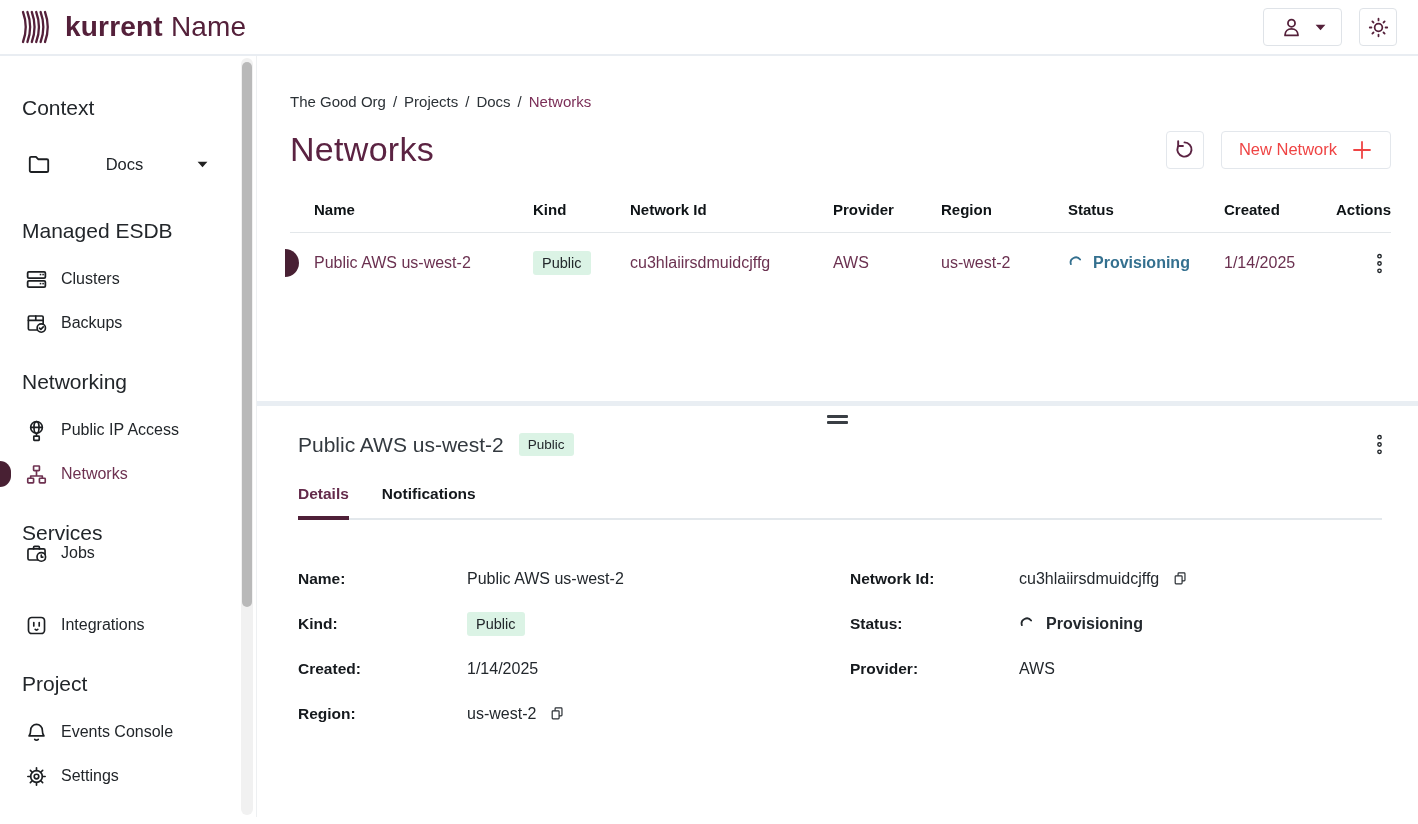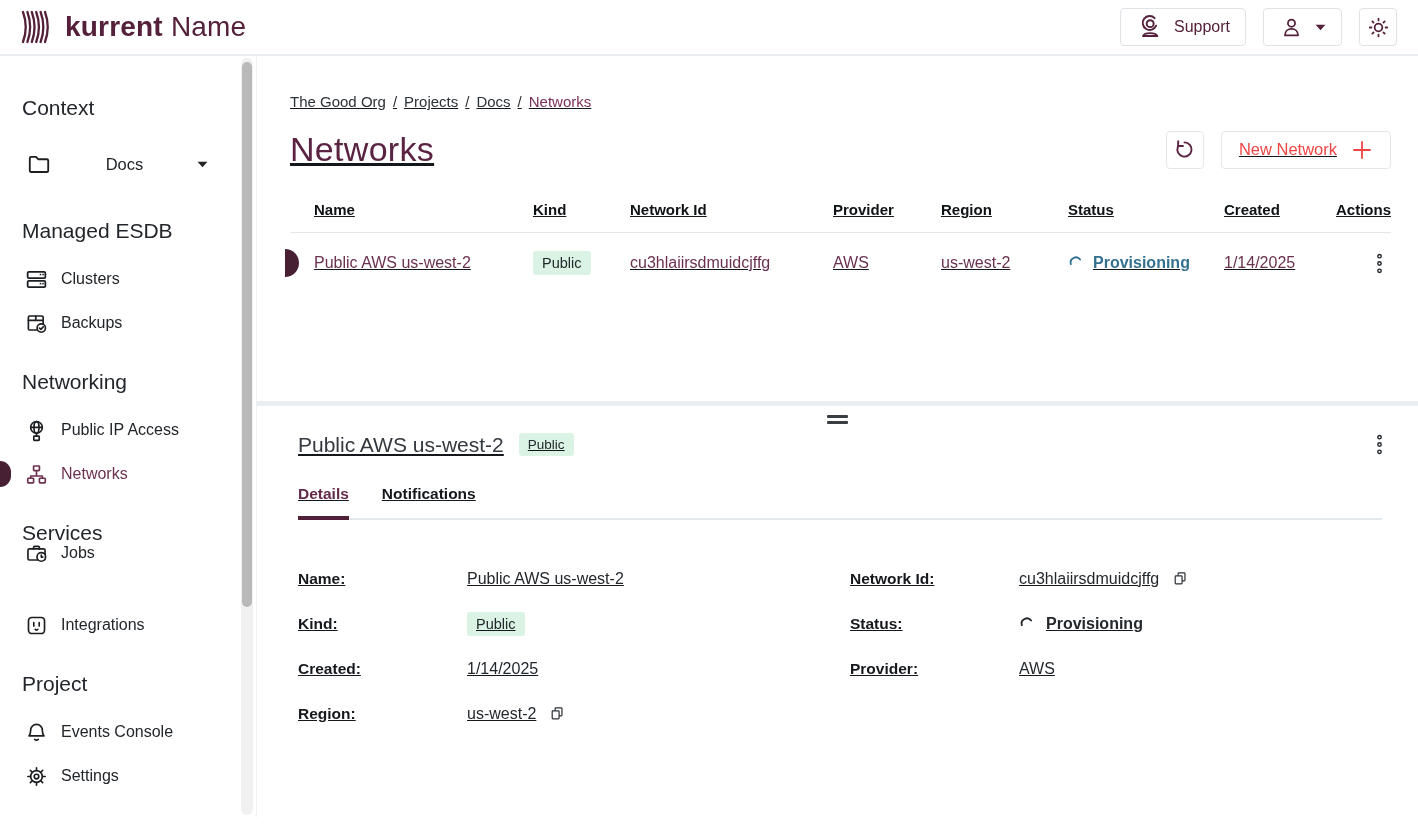--- a/index.html
+++ b/index.html
@@ -14,21 +14,21 @@
   .logo-text { font-size:28px; letter-spacing:.2px; display:flex; align-items:baseline; }
   .brand { font-weight:800; }
   .suffix { font-weight:300; margin-left:8px; }
   .header-actions { display:flex; gap:17px; align-items:center; }
   .hbtn { display:flex; align-items:center; gap:11px; border:1px solid #dfe3e8; border-radius:4px;
           background:#fff; color:#54203a; padding:0 15px; height:38px; font-size:16px; cursor:pointer;
           font-family:inherit; }
   .hbtn.square { width:38px; padding:0; justify-content:center; }
 
   
-  .app { display:flex; height:761px;text-decoration:underline; }
+  .app { display:flex; height:761px; }
 
   
   .sidebar { width:257px; flex-shrink:0; position:relative; background:#fff; border-right:1px solid #eef0f2; }
   .s-heading { position:absolute; left:22px; transform:translateY(-50%); font-size:21px; color:#22262a; }
   .s-item { position:absolute; left:0; right:18px; height:44px; transform:translateY(-50%);
             display:flex; align-items:center; gap:12px; padding-left:24px; font-size:16px;
             color:#22262a; cursor:pointer; }
   .s-item .ico { color:#1c1f22; flex-shrink:0; }
   .s-item.active { color:#6d3150; }
   .s-item.active .ico { color:#6d3150; }
@@ -111,30 +111,20 @@
       </svg>
     </span>
     <span class="logo-text">
       <span class="brand">kurrent</span>
       <span class="suffix">Name</span>
     </span>
   </div>
   <div class="header-actions">
     <button class="hbtn">
       <span>
-        <svg width="27" height="27" viewBox="0 0 24 24" fill="none" stroke="currentColor" stroke-width="1.7" stroke-linecap="round" stroke-linejoin="round">
-          <circle cx="12.6" cy="8.6" r="3.1"></circle>
-          <path d="M17.9 10.4 a6.2 6.2 0 1 1 -1.3 -6.8"></path>
-          <path d="M6.2 19.6 c1.7-3.5 11.1-3.5 12.8 0 z"></path>
-        </svg>
-      </span>
-      <span>Support</span>
-    </button>
-    <button class="hbtn">
-      <span>
         <svg width="25" height="25" viewBox="0 0 24 24" fill="none" stroke="currentColor" stroke-width="1.7" stroke-linecap="round" stroke-linejoin="round">
           <circle cx="12" cy="7.9" r="3.4"></circle>
           <path d="M5.8 19.6 v-.3 c0-3.7 2.6-5.9 6.2-5.9 s6.2 2.2 6.2 5.9 v.3 z"></path>
         </svg>
       </span>
       <span>
         <svg width="11" height="7" viewBox="0 0 11 7">
             <path d="M.6.8 L5.5 6.2 L10.4.8 Z" fill="#54203a"></path>
           </svg>
       </span>

